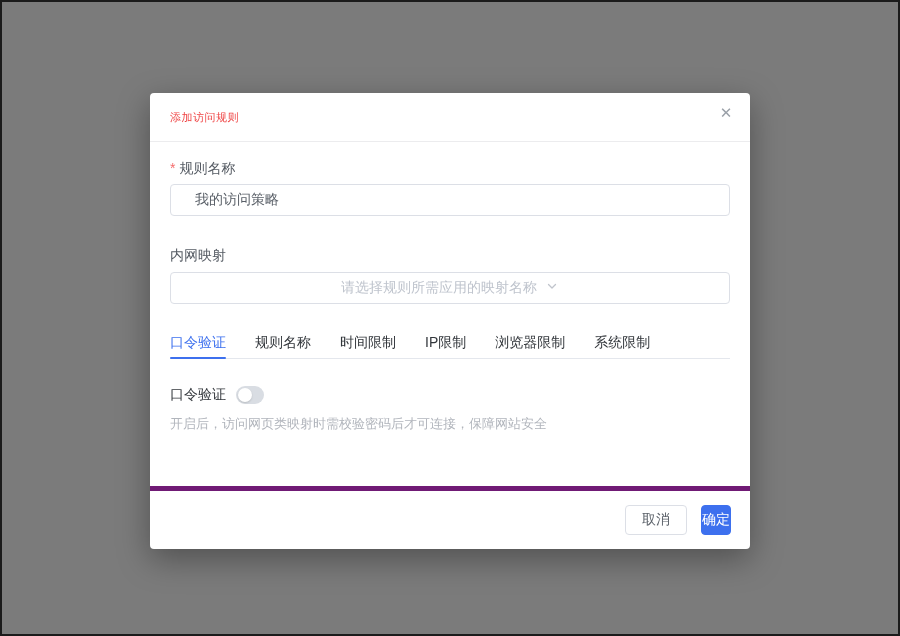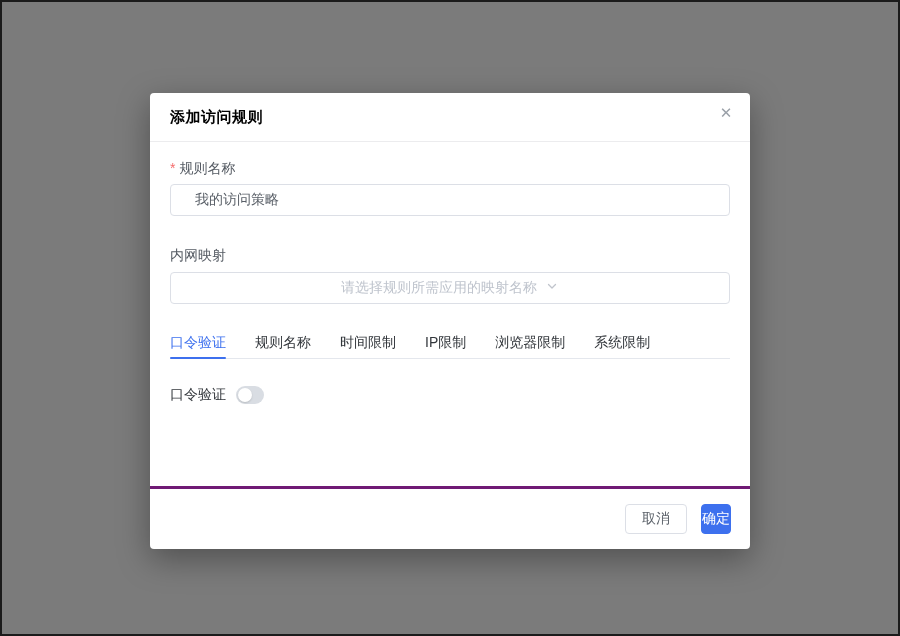--- a/index.html
+++ b/index.html
@@ -27,23 +27,23 @@
   .modal-header {
     position: relative;
     height: 49px;
     border-bottom: 1px solid #ececee;
     display: flex;
     align-items: center;
     padding: 0 20px;
     box-sizing: border-box;
   }
   .modal-title {
-    font-size: 15px;
-    font-weight: 700;
-    color: #000000;
+    font-size: 11px;
+    font-weight: 400;
+    color: #ef4444;
     letter-spacing: 0.5px;
   }
   .close {
     position: absolute;
     top: 10px;
     right: 14px;
     width: 20px;
     height: 20px;
     line-height: 20px;
     text-align: center;
@@ -156,21 +156,21 @@
     font-size: 13px;
     color: #b1b5bc;
     line-height: 16px;
   }
   .modal-footer {
     position: absolute;
     left: 0;
     right: 0;
     bottom: 0;
     height: 63px;
-    border-top: 3px solid #701a75;
+    border-top: 5px solid #701a75;
     display: flex;
     align-items: center;
     justify-content: flex-end;
     padding: 0 19px;
     box-sizing: border-box;
     gap: 14px;
   }
   .btn {
     height: 30px;
     border-radius: 4px;
@@ -234,20 +234,21 @@
         <div class="tab">系统限制</div>
       </div>
 
       <div class="switch-row">
         <span class="switch-label">口令验证</span>
         <div class="toggle">
           <div class="knob"></div>
         </div>
       </div>
 
+      <div class="desc">开启后，访问网页类映射时需校验密码后才可连接，保障网站安全</div>
 
     </div>
 
     <div class="modal-footer">
       <button class="btn cancel">取消</button>
       <button class="btn confirm">确定</button>
     </div>
 
   </div>
 </div>

